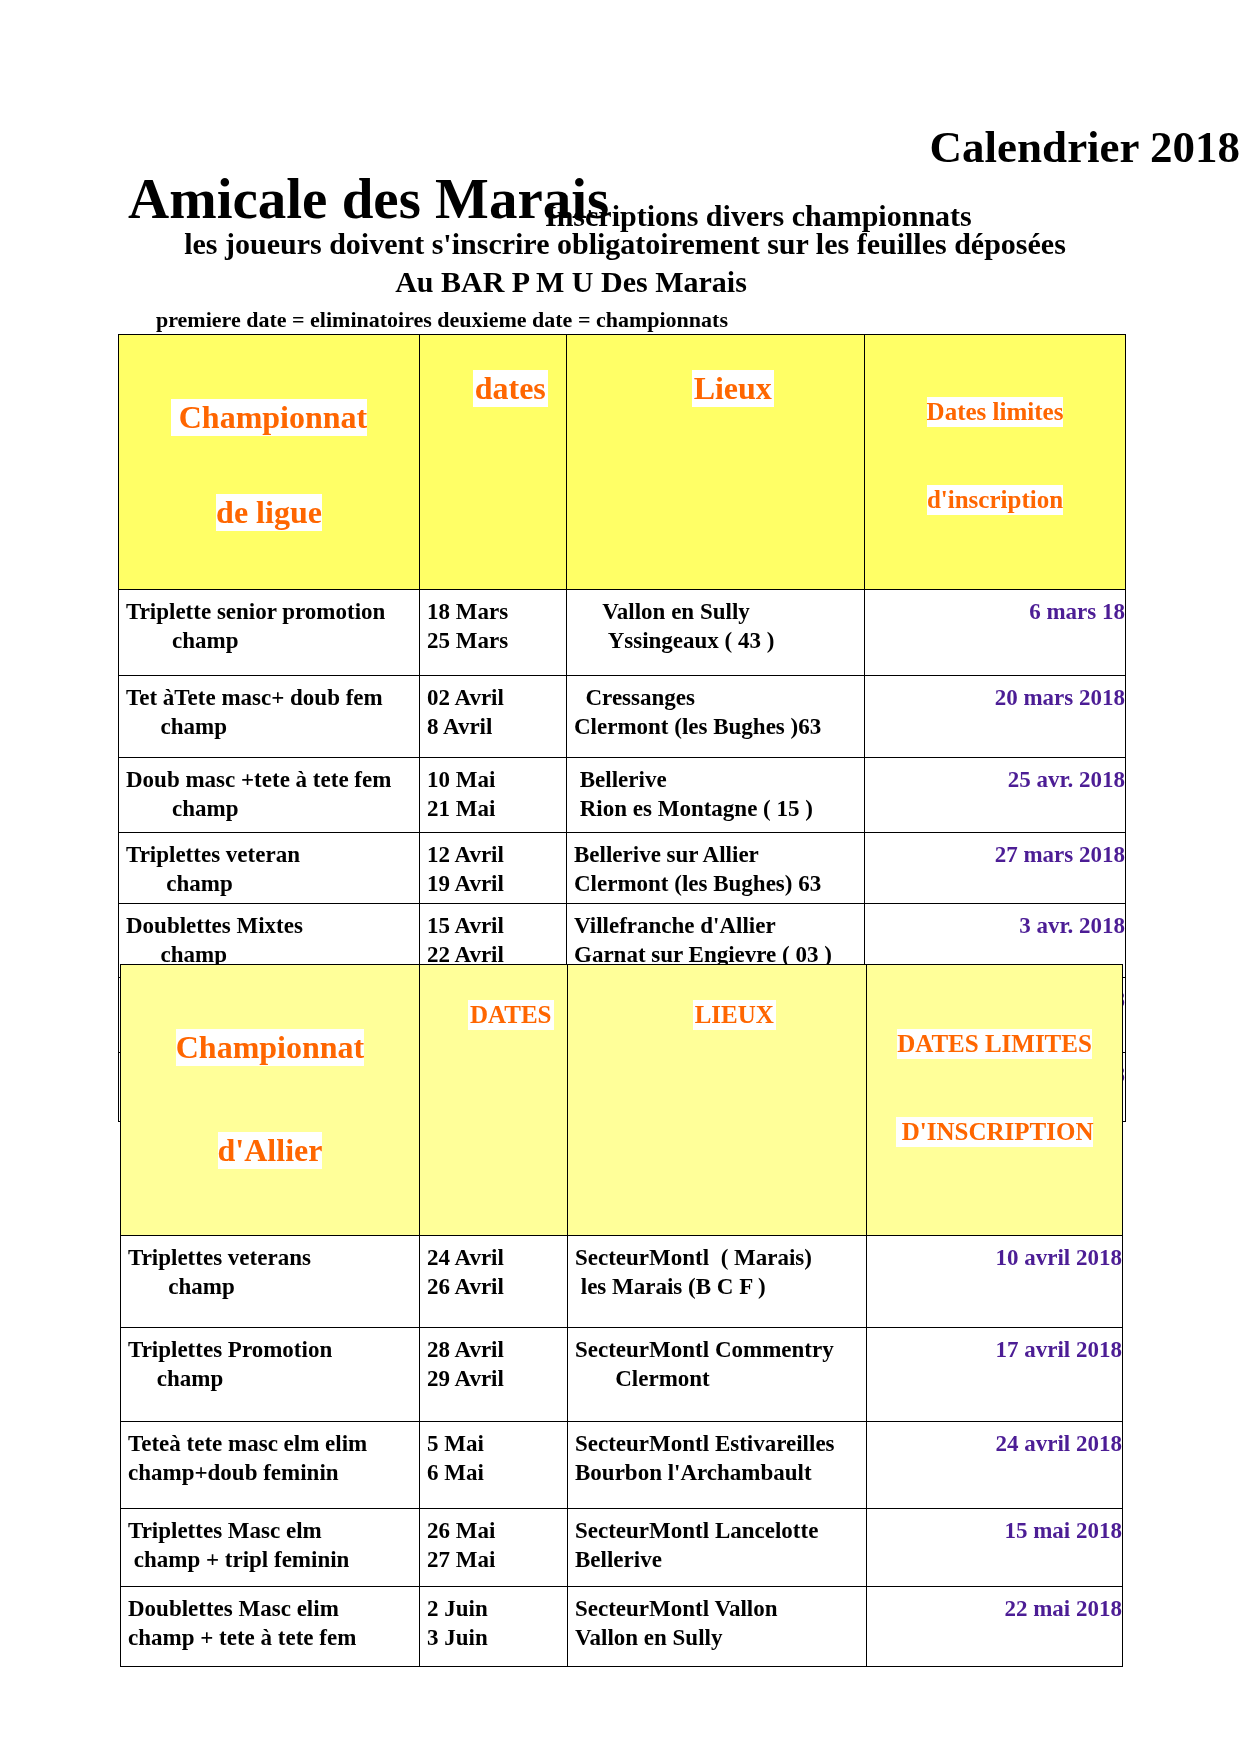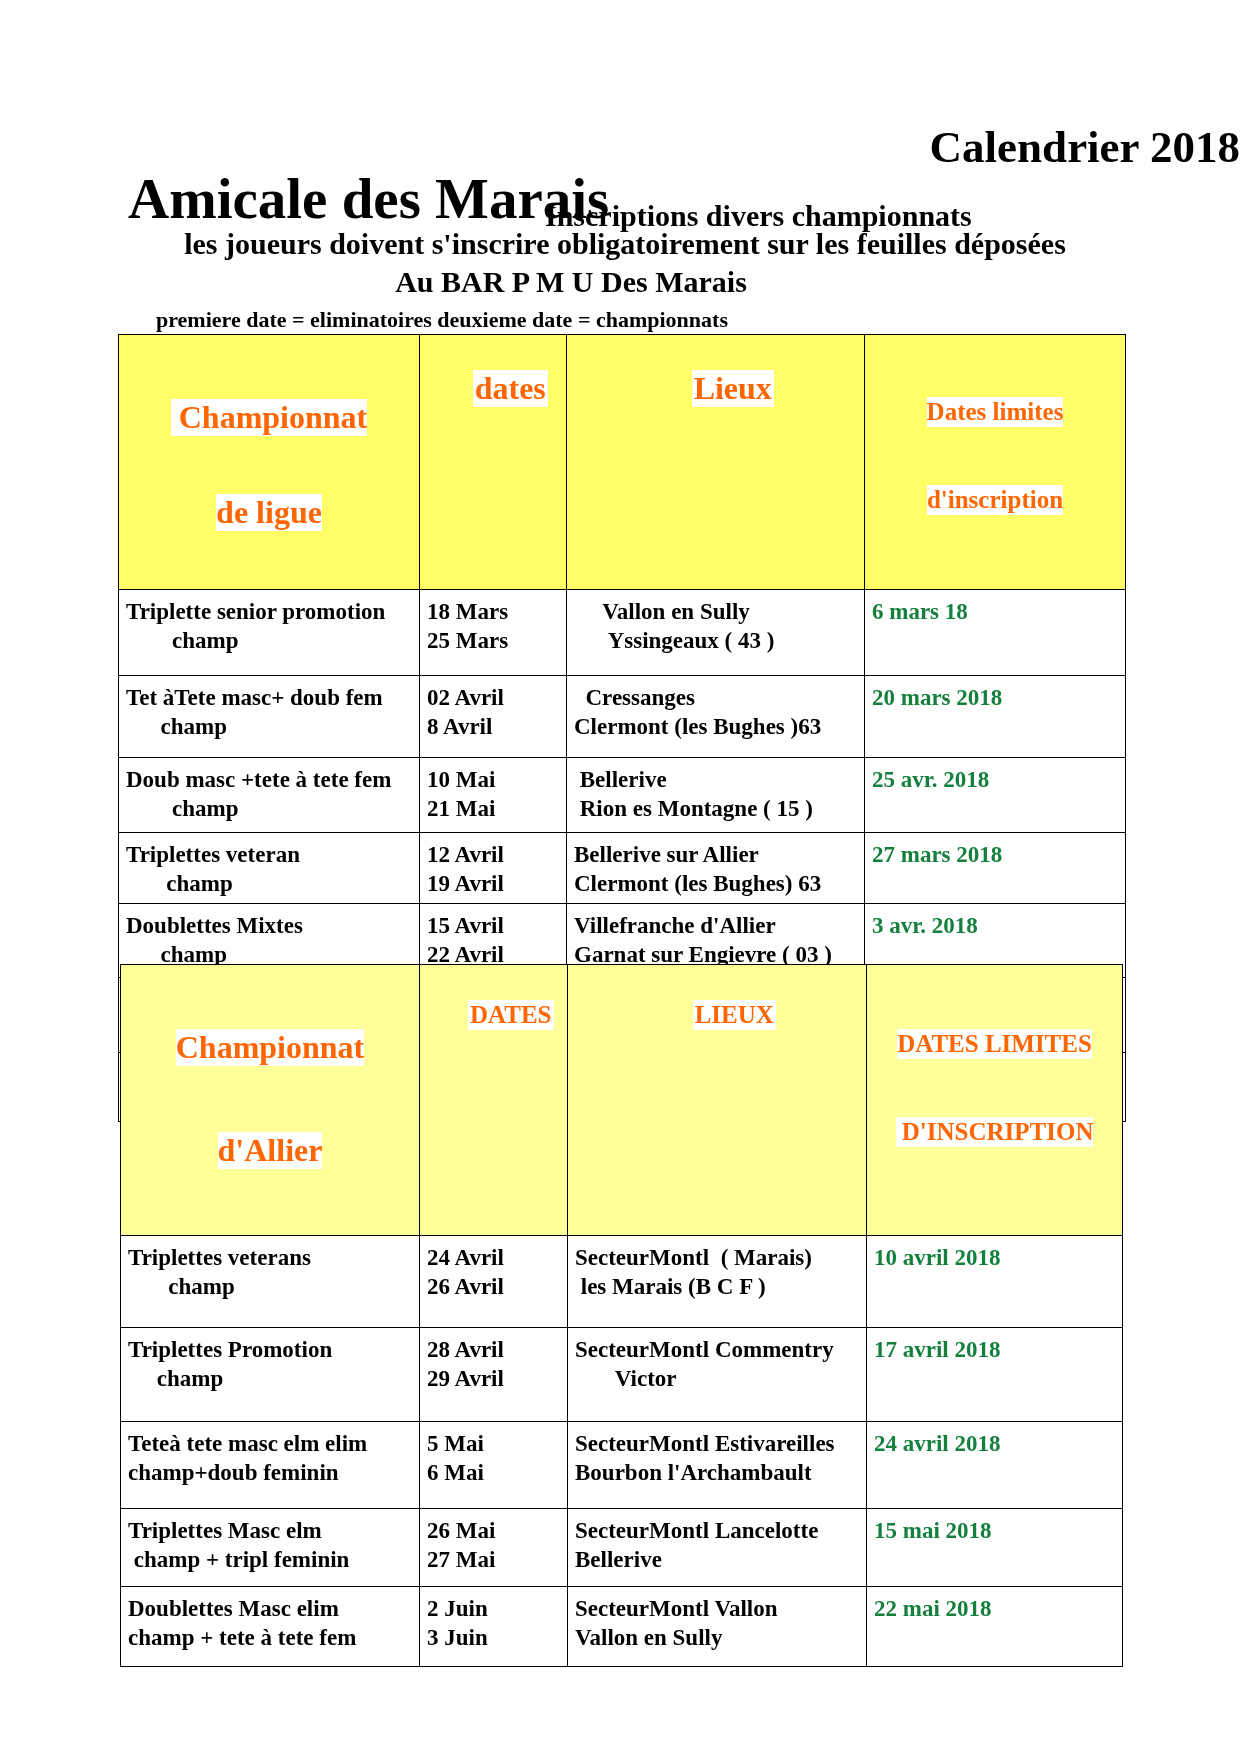--- a/index.html
+++ b/index.html
@@ -34,21 +34,21 @@
     .hl {
       background: #ffffff; color: #ff6600; display: inline-block;
       font-weight: bold; padding: 0 2px;
     }
     .h-big { font-size: 32px; line-height: 37px; }
     .h-small { font-size: 25px; line-height: 30px; }
 
     .c-name { padding: 7px 0 0 7px !important; }
     .c-date { padding: 7px 0 0 7px !important; }
     .c-place { padding: 7px 0 0 7px !important; }
-    .c-limit { padding: 7px 0 0 7px !important; color: #15803d; }
+    .c-limit { padding: 7px 0 0 7px !important; color: #4c1d95; text-align: right; }
     .line { display: block; }
   </style>
 </head>
 <body>
 
 <div class="abs" id="title">Calendrier 2018</div>
 <div class="abs" id="club">Amicale des Marais</div>
 <div class="abs" id="subtitle">Inscriptions divers championnats</div>
 <div class="abs" id="notice">les joueurs doivent s'inscrire obligatoirement sur les feuilles déposées</div>
 <div class="abs" id="bar">Au BAR  P M U Des Marais</div>
@@ -149,21 +149,21 @@
   </tr>
   <tr style="height:92px">
     <td class="c-name"><span class="line">Triplettes veterans</span><span class="line">       champ</span></td>
     <td class="c-date"><span class="line">24 Avril</span><span class="line">26 Avril</span></td>
     <td class="c-place"><span class="line">SecteurMontl  ( Marais)</span><span class="line"> les Marais (B C F )</span></td>
     <td class="c-limit"><span class="line">10 avril 2018</span></td>
   </tr>
   <tr style="height:94px">
     <td class="c-name"><span class="line">Triplettes Promotion</span><span class="line">     champ</span></td>
     <td class="c-date"><span class="line">28 Avril</span><span class="line">29 Avril</span></td>
-    <td class="c-place"><span class="line">SecteurMontl Commentry</span><span class="line">       Victor</span></td>
+    <td class="c-place"><span class="line">SecteurMontl Commentry</span><span class="line">       Clermont</span></td>
     <td class="c-limit"><span class="line">17 avril 2018</span></td>
   </tr>
   <tr style="height:87px">
     <td class="c-name"><span class="line">Teteà tete masc elm elim</span><span class="line">champ+doub feminin</span></td>
     <td class="c-date"><span class="line">5 Mai</span><span class="line">6 Mai</span></td>
     <td class="c-place"><span class="line">SecteurMontl Estivareilles</span><span class="line">Bourbon l'Archambault</span></td>
     <td class="c-limit"><span class="line">24 avril 2018</span></td>
   </tr>
   <tr style="height:78px">
     <td class="c-name"><span class="line">Triplettes Masc elm</span><span class="line"> champ + tripl feminin</span></td>

